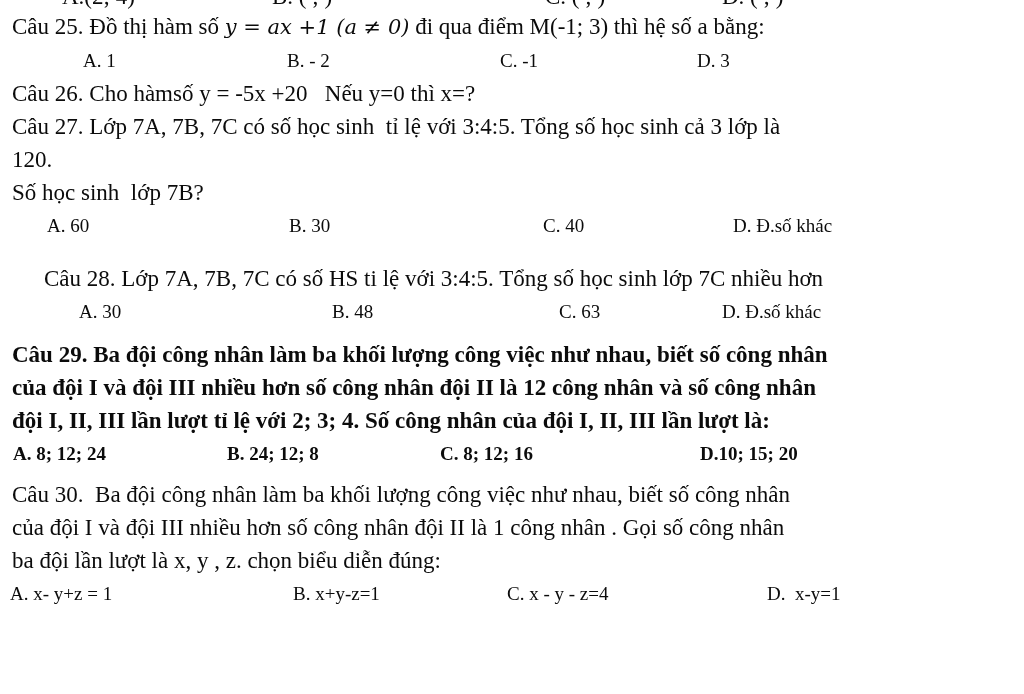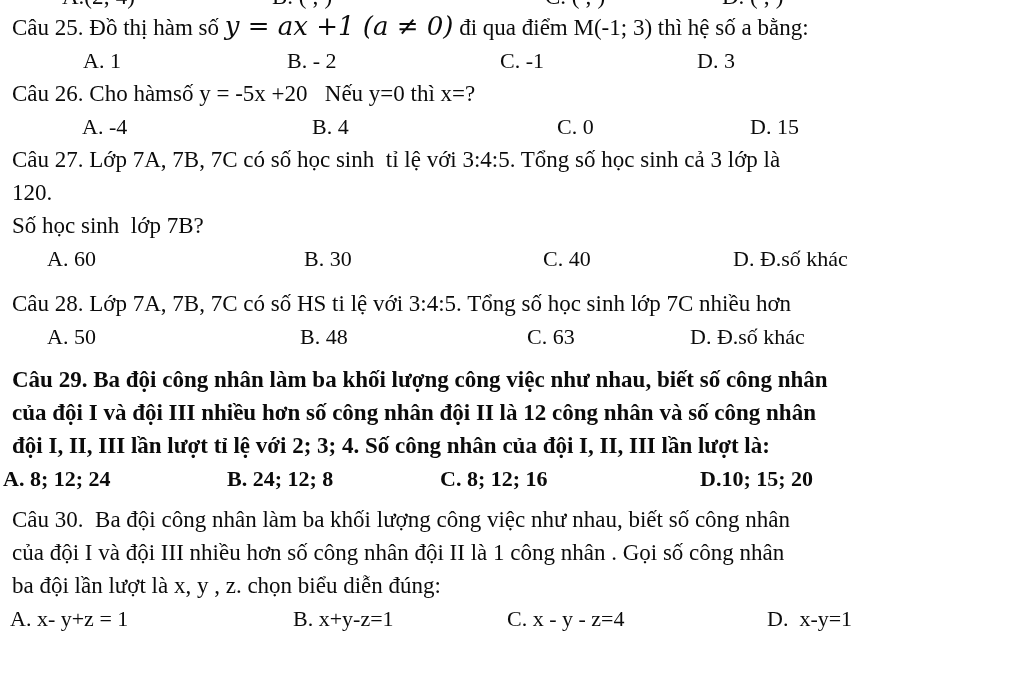--- a/index.html
+++ b/index.html
@@ -13,21 +13,21 @@
   }
   .line{
     font-size:23px;
     line-height:33px;
     padding-left:12px;
     white-space:pre;
   }
   .opts{
     position:relative;
     height:33px;
-    font-size:22px;
+    font-size:19px;
     line-height:33px;
   }
   .opts span{
     position:absolute;
     top:0;
     white-space:pre;
   }
   .frag-row{
     position:relative;
     height:10px;
@@ -36,24 +36,24 @@
     line-height:23px;
   }
   .frag-row span{
     position:absolute;
     top:-15px;
     white-space:pre;
   }
   .formula{
     font-family:"DejaVu Serif",serif;
     font-style:italic;
-    font-size:26px;
+    font-size:21px;
   }
   .q{margin:0;}
-  .q-28{margin-top:12px;}
+  .q-28{margin-top:20px;padding-left:32px;}
   .q-29{margin-top:10px;font-weight:bold;}
   .q-30{margin-top:8px;}
 </style>
 </head>
 <body>
 
 <div class="page">
 
   <div class="frag-row">
     <span style="left:62px">A.(2; 4)</span>
@@ -67,56 +67,50 @@
     <div class="opts">
       <span style="left:83px">A. 1</span>
       <span style="left:287px">B. - 2</span>
       <span style="left:500px">C. -1</span>
       <span style="left:697px">D. 3</span>
     </div>
   </div>
 
   <div class="q q-26">
     <div class="line">Câu 26. Cho hàmsố y = -5x +20   Nếu y=0 thì x=?</div>
-    <div class="opts">
-      <span style="left:82px">A. -4</span>
-      <span style="left:312px">B. 4</span>
-      <span style="left:557px">C. 0</span>
-      <span style="left:750px">D. 15</span>
-    </div>
   </div>
 
   <div class="q q-27">
     <div class="line">Câu 27. Lớp 7A, 7B, 7C có số học sinh  tỉ lệ với 3:4:5. Tổng số học sinh cả 3 lớp là</div>
     <div class="line">120.</div>
     <div class="line">Số học sinh  lớp 7B?</div>
     <div class="opts">
       <span style="left:47px">A. 60</span>
-      <span style="left:304px">B. 30</span>
+      <span style="left:289px">B. 30</span>
       <span style="left:543px">C. 40</span>
       <span style="left:733px">D. Đ.số khác</span>
     </div>
   </div>
 
   <div class="q q-28">
     <div class="line">Câu 28. Lớp 7A, 7B, 7C có số HS ti lệ với 3:4:5. Tổng số học sinh lớp 7C nhiều hơn</div>
     <div class="opts">
-      <span style="left:47px">A. 50</span>
+      <span style="left:47px">A. 30</span>
       <span style="left:300px">B. 48</span>
       <span style="left:527px">C. 63</span>
       <span style="left:690px">D. Đ.số khác</span>
     </div>
   </div>
 
   <div class="q q-29">
     <div class="line">Câu 29. Ba đội công nhân làm ba khối lượng công việc như nhau, biết số công nhân</div>
     <div class="line">của đội I và đội III nhiều hơn số công nhân đội II là 12 công nhân và số công nhân</div>
     <div class="line">đội I, II, III lần lượt tỉ lệ với 2; 3; 4. Số công nhân của đội I, II, III lần lượt là:</div>
     <div class="opts">
-      <span style="left:3px">A. 8; 12; 24</span>
+      <span style="left:13px">A. 8; 12; 24</span>
       <span style="left:227px">B. 24; 12; 8</span>
       <span style="left:440px">C. 8; 12; 16</span>
       <span style="left:700px">D.10; 15; 20</span>
     </div>
   </div>
 
   <div class="q q-30">
     <div class="line">Câu 30.  Ba đội công nhân làm ba khối lượng công việc như nhau, biết số công nhân</div>
     <div class="line">của đội I và đội III nhiều hơn số công nhân đội II là 1 công nhân . Gọi số công nhân</div>
     <div class="line">ba đội lần lượt là x, y , z. chọn biểu diễn đúng:</div>

